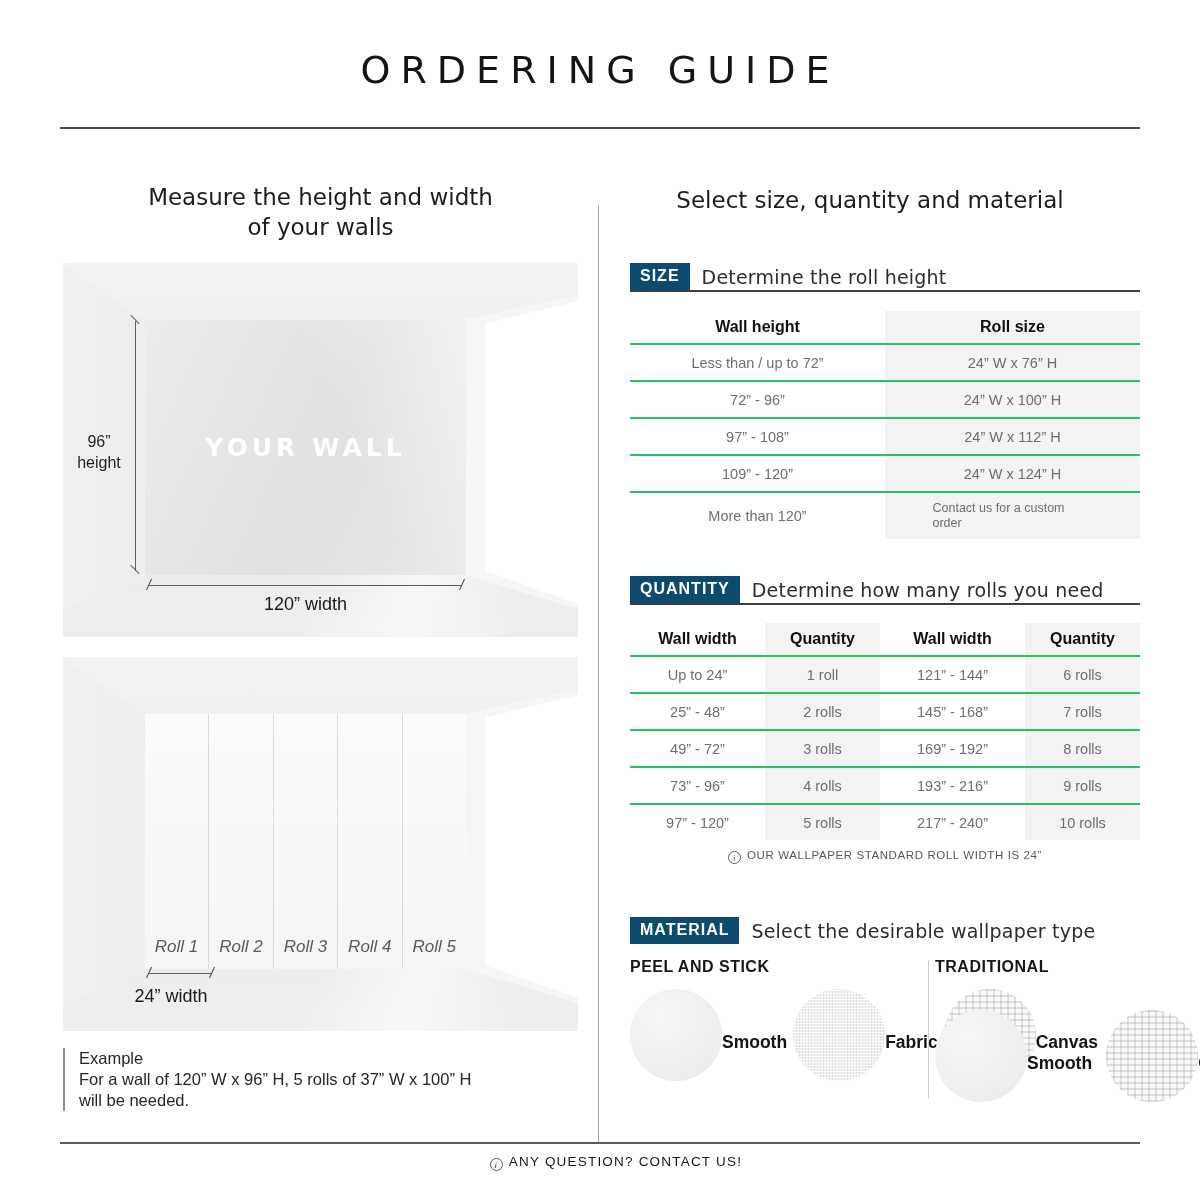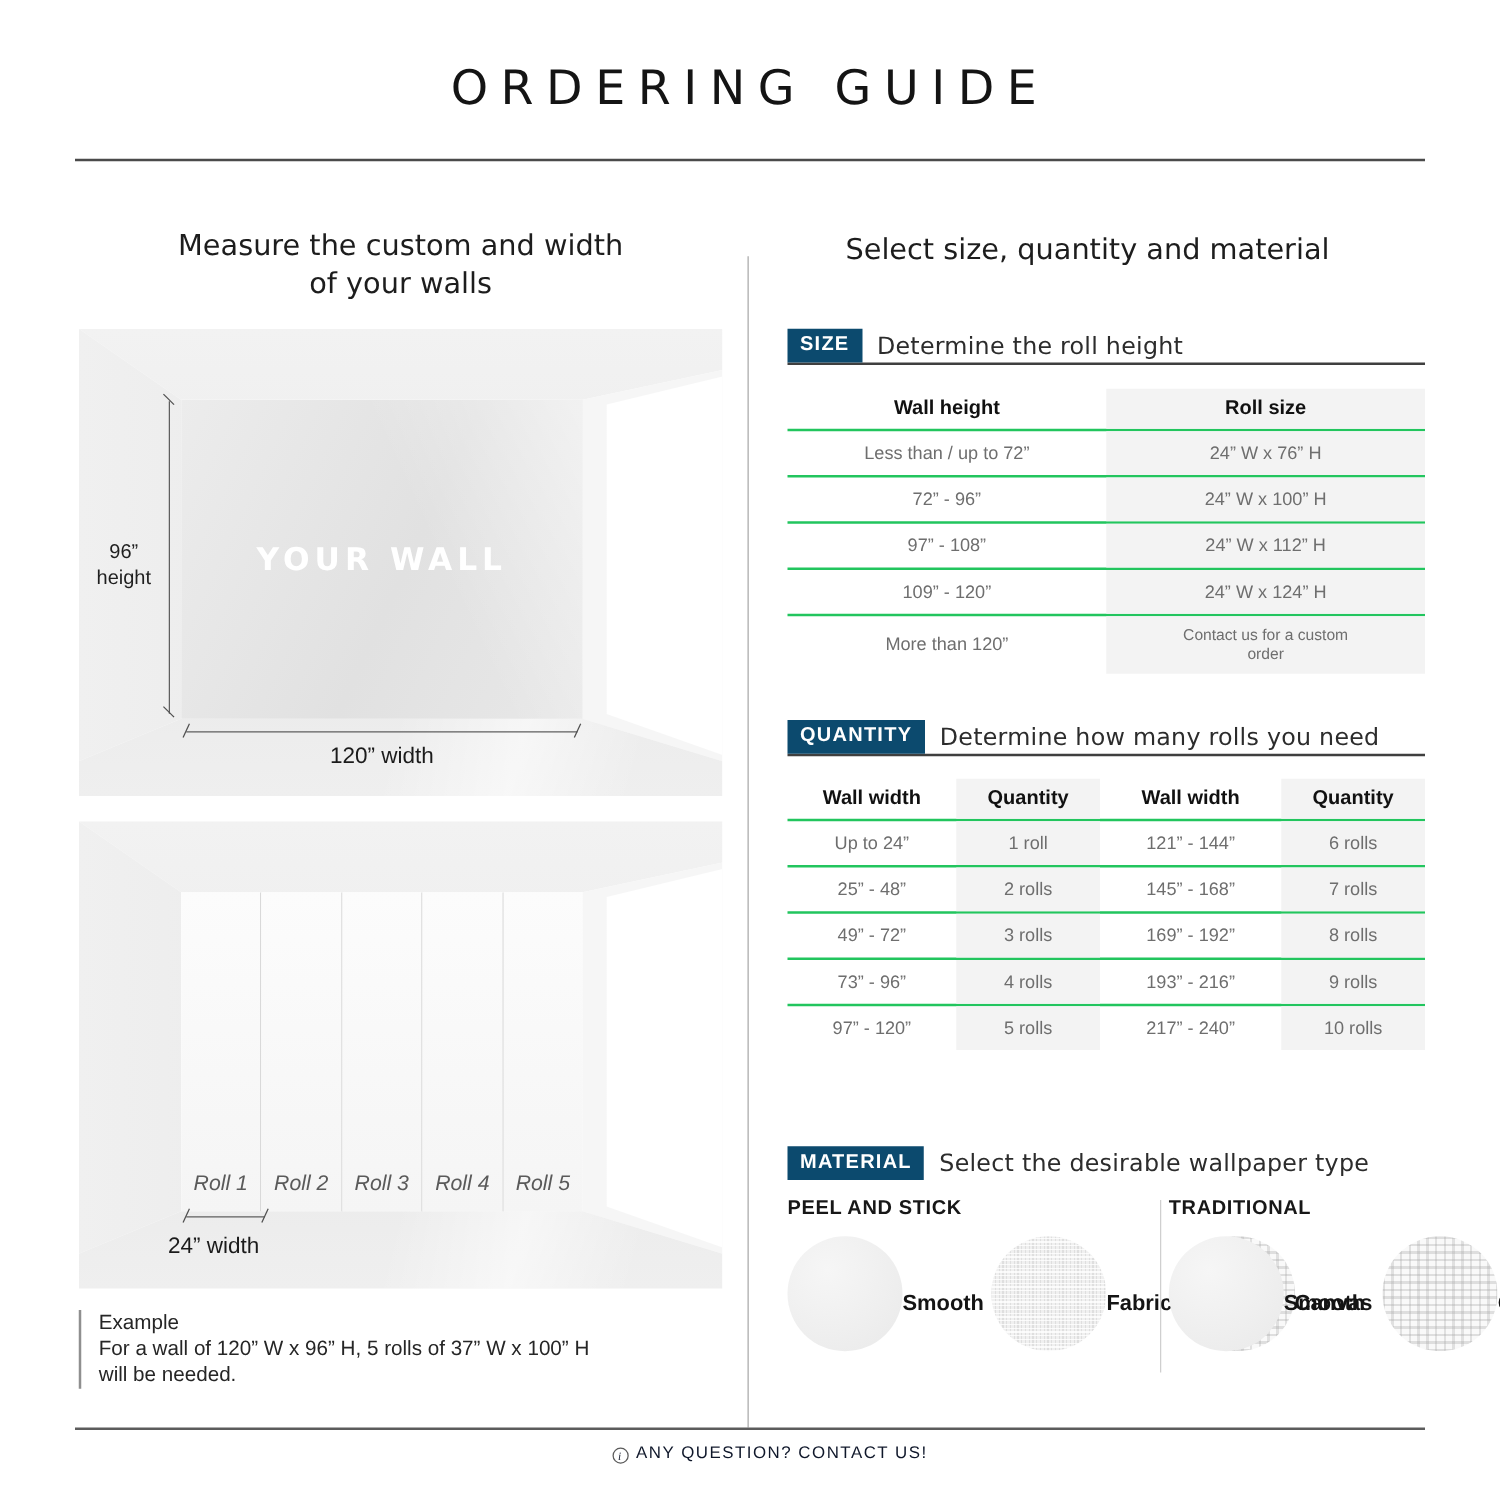--- a/index.html
+++ b/index.html
@@ -73,42 +73,42 @@
   .section-head { position:absolute; left:630px; width:510px; height:29px; display:flex; align-items:center; }
   .section-head.ruled { border-bottom:2px solid #3f3f3f; }
   .badge { background:#0c4a6e; color:#ffffff; font-weight:bold; font-size:16px; letter-spacing:1px;
     padding:4px 10px 5px; margin-right:12px; white-space:nowrap; }
   .section-title { font-size:19px; color:#2c2c2c; white-space:nowrap; font-family:"DejaVu Sans", sans-serif;
     font-weight:400; letter-spacing:0.2px; }
 
   .tbl { position:absolute; left:630px; width:510px; }
   .tbl .row { display:flex; border-top:2px solid #22c55e; }
   .tbl .row.head { border-top:none; }
-  .cell { display:flex; align-items:center; justify-content:center; text-align:center;
+  .cell { display:flex; align-items:center; justify-content:center; 
     font-size:14.5px; color:#6e6e6e; }
   .row.head .cell { font-size:16px; color:#111; font-weight:bold; }
   .alt { background:#f3f3f3; }
   .sz .cell { width:255px; height:35px; }
   .sz .row.head .cell { height:32px; }
   .sz .row.last .cell { height:46px; }
   .sz .small-wrap { max-width:160px; font-size:12.5px; line-height:15px; }
   .qt .c1 { width:135px; } .qt .c2 { width:115px; } .qt .c3 { width:145px; } .qt .c4 { width:115px; }
   .qt .cell { height:35px; } .qt .row.head .cell { height:32px; }
 
   .roll-note { position:absolute; left:630px; top:849px; width:510px; text-align:center;
     font-size:11.5px; letter-spacing:0.6px; color:#565656; }
   .info-ic { display:inline-block; width:13px; height:13px; border:1px solid #5a5a5a; border-radius:50%;
     font-size:9px; line-height:12px; text-align:center; vertical-align:-2px; margin-right:6px;
     font-family:"Liberation Serif", serif; font-style:italic; }
 
   
   .materials { position:absolute; left:630px; top:958px; width:510px; display:flex; }
   .mat-group { display:flex; flex-direction:column; align-items:flex-start; }
   .mat-group.g1 { width:298px; }
-  .mat-group.g2 { width:205px; margin-left:6px; }
+  .mat-group.g2 { width:205px; margin-left:6px;gap:21px; }
   .mat-divider { width:1px; background:#cfcfcf; height:138px; margin-top:2px; }
   .mat-title { font-size:16px; font-weight:bold; color:#171717; letter-spacing:0.5px; margin-bottom:13px; }
   .swatch-row { display:flex; gap:6px; }
   .g2 .swatch-row { gap:14px; }
   .swatch { display:flex; flex-direction:row; align-items:center; }
   .circle { width:92px; height:92px; border-radius:50%; }
   .tex-smooth { background:radial-gradient(circle at 35% 30%, #f6f6f6 0%, #efefef 55%, #e9e9e9 100%); }
   .tex-fabric { background-color:#f0f0f0;
     background-image:repeating-linear-gradient(0deg, rgba(255,255,255,.8) 0 1px, transparent 1px 3px),
       repeating-linear-gradient(90deg, rgba(190,190,190,.35) 0 1px, transparent 1px 3px); }
@@ -125,21 +125,21 @@
 </head>
 <body>
 
 <div id="canvas">
 
   <div class="page-title">ORDERING GUIDE</div>
   <div class="top-rule"></div>
   <div class="col-divider"></div>
 
   <div class="col-heading" style="left:63px; top:182px; width:515px;">
-    <div>Measure the custom and width</div>
+    <div>Measure the height and width</div>
     <div>of your walls</div>
   </div>
 
   <div class="room" style="left:63px; top:263px;">
     <div class="ceiling"></div>
     <div class="left-wall"></div>
     <div class="window-wall"></div>
     <div class="window-panes"></div>
     <div class="floor"></div>
     <div class="floor-sheen"></div>
@@ -269,20 +269,23 @@
       <div class="cell c4 alt">9 rolls</div>
     </div>
     <div class="row">
       <div class="cell c1">97” - 120”</div>
       <div class="cell c2 alt">5 rolls</div>
       <div class="cell c3">217” - 240”</div>
       <div class="cell c4 alt">10 rolls</div>
     </div>
   </div>
 
+  <div class="roll-note">
+    <span class="info-ic">i</span><span>OUR WALLPAPER STANDARD ROLL WIDTH IS 24”</span>
+  </div>
 
   <div class="section-head" style="top:916px;">
     <span class="badge">MATERIAL</span>
     <span class="section-title">Select the desirable wallpaper type</span>
   </div>
 
   <div class="materials">
     <div class="mat-group g1">
       <div class="mat-title">PEEL AND STICK</div>
       <div class="swatch-row">

